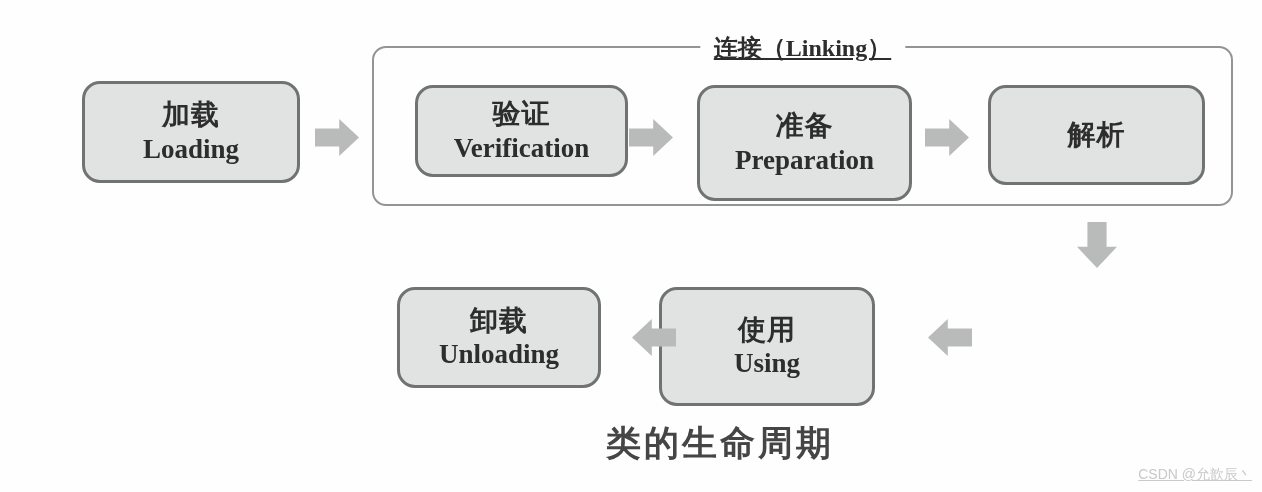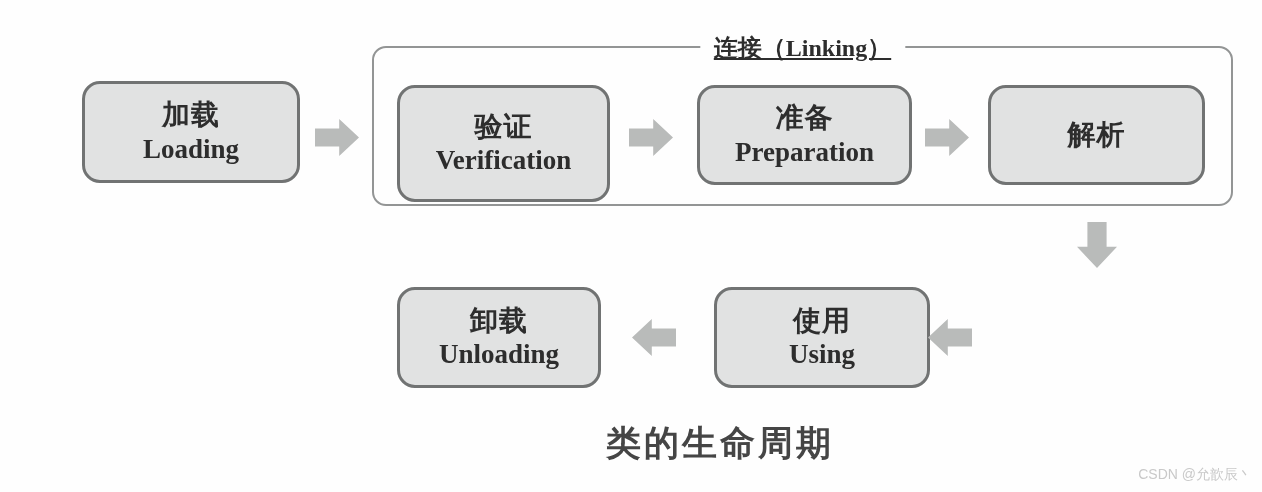--- a/index.html
+++ b/index.html
@@ -101,52 +101,53 @@
     white-space:nowrap;
   }
   .watermark{
     position:absolute;
     right:10px;
     bottom:8px;
     font-family:"Liberation Sans","DejaVu Sans",sans-serif;
     font-size:14px;
     color:var(--watermark-text);
     white-space:nowrap;
+    text-decoration:underline;
   }
 </style>
 </head>
 <body>
 
 <div class="canvas">
 
   <div class="stage-box" style="left:82px;top:81px;width:218px;height:102px">
     <div class="stage-zh">加载</div>
     <div class="stage-en">Loading</div>
   </div>
 
   <div class="group">
     <div class="group-label">连接（Linking）</div>
   </div>
 
-  <div class="stage-box" style="left:397px;top:85px;width:213px;height:117px">
+  <div class="stage-box" style="left:415px;top:85px;width:213px;height:92px">
     <div class="stage-zh">验证</div>
     <div class="stage-en">Verification</div>
   </div>
 
-  <div class="stage-box" style="left:697px;top:85px;width:215px;height:100px">
+  <div class="stage-box" style="left:697px;top:85px;width:215px;height:116px">
     <div class="stage-zh">准备</div>
     <div class="stage-en">Preparation</div>
   </div>
 
   <div class="stage-box" style="left:988px;top:85px;width:217px;height:100px">
     <div class="stage-zh">解析</div>
   </div>
 
 
-  <div class="stage-box" style="left:714px;top:287px;width:216px;height:101px">
+  <div class="stage-box" style="left:659px;top:287px;width:216px;height:119px">
     <div class="stage-zh">使用</div>
     <div class="stage-en">Using</div>
   </div>
 
   <div class="stage-box" style="left:397px;top:287px;width:204px;height:101px">
     <div class="stage-zh">卸载</div>
     <div class="stage-en">Unloading</div>
   </div>
 
   <div class="arrow arrow-right" style="left:315px;top:119px"></div>

